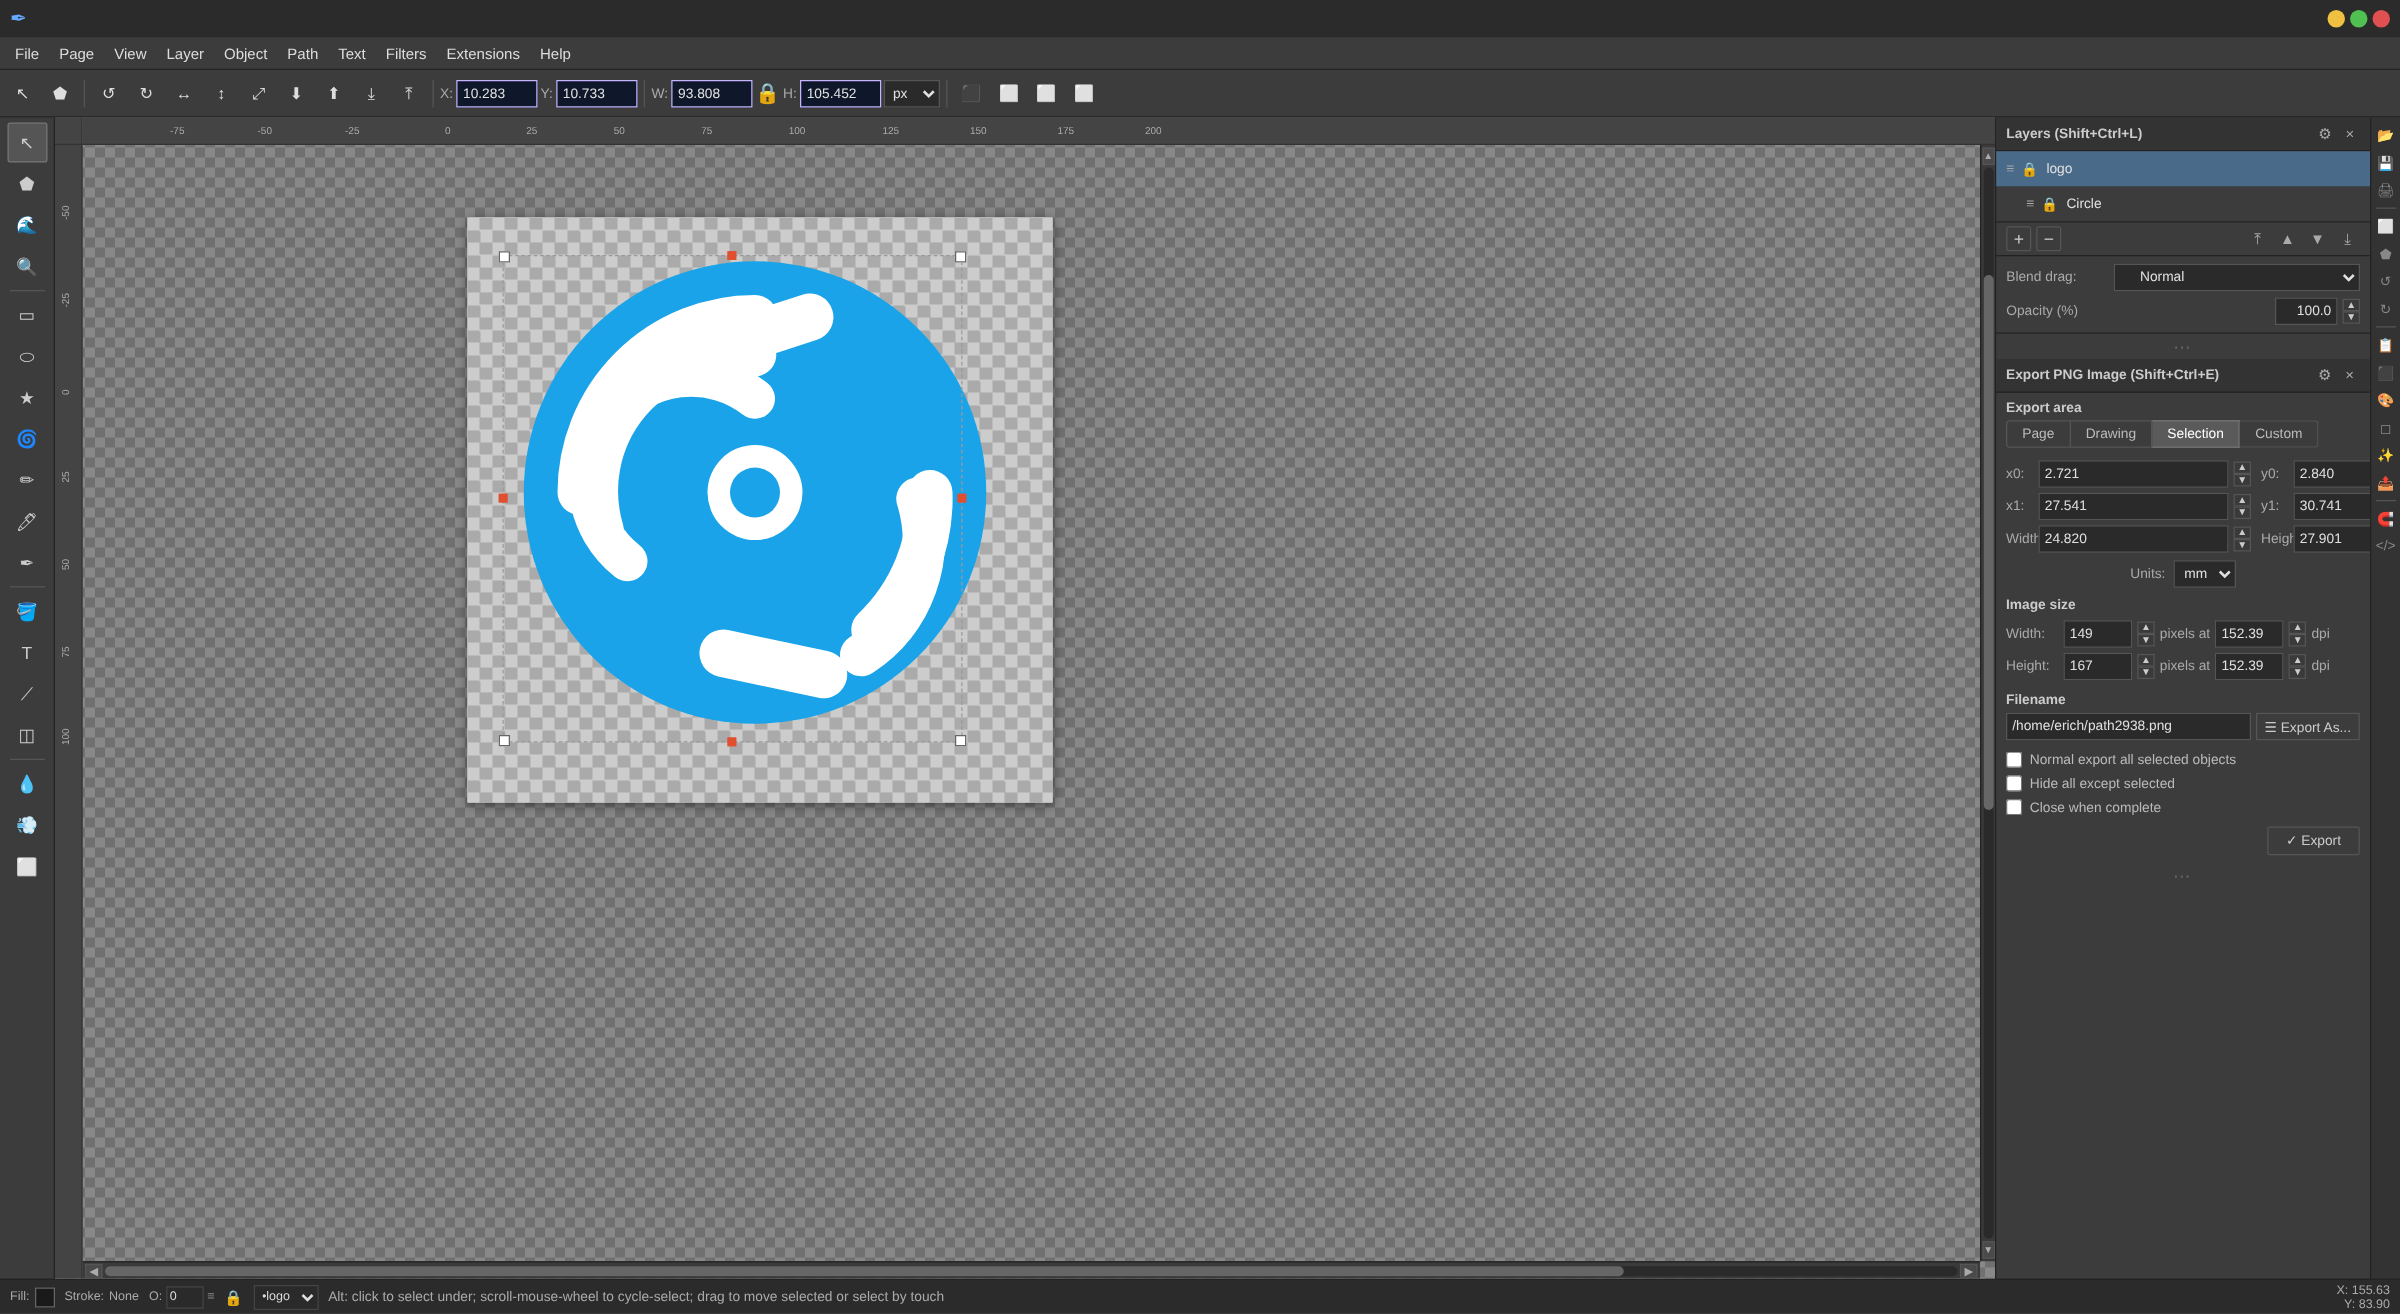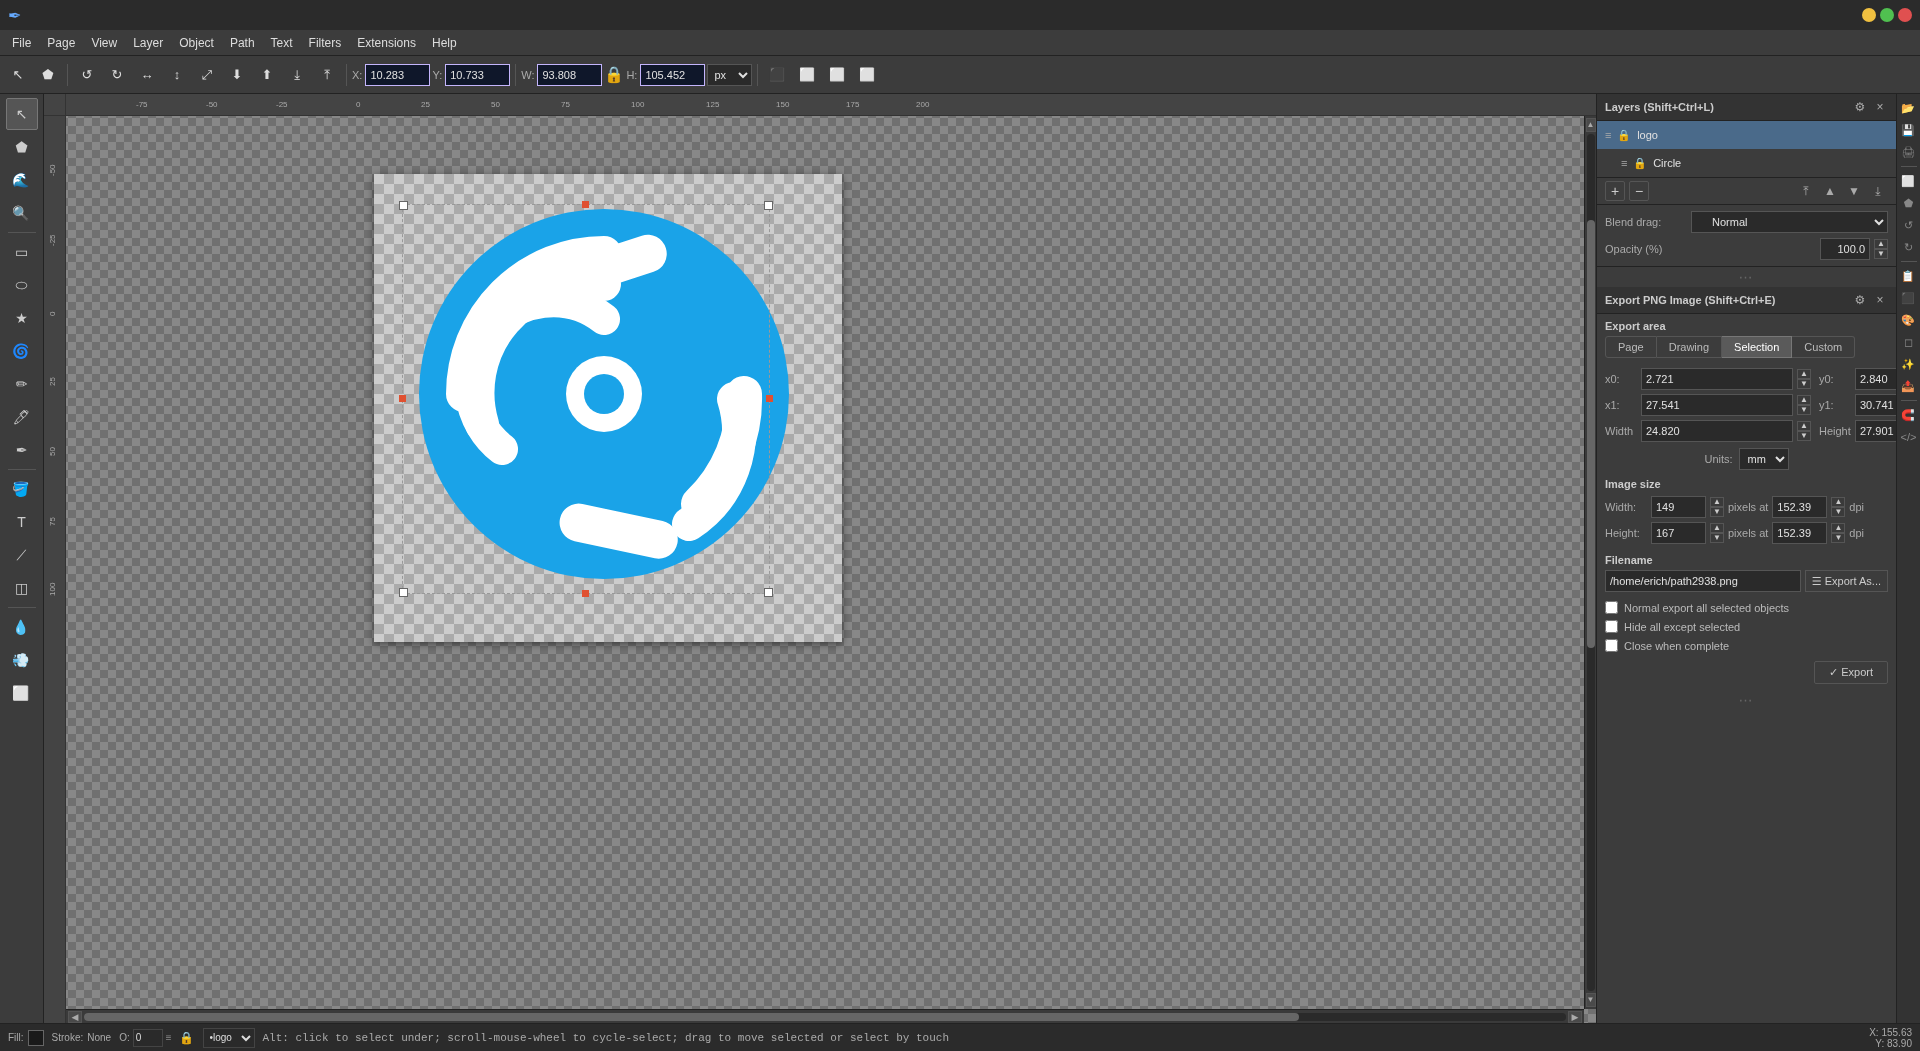--- a/index.html
+++ b/index.html
@@ -90,21 +90,21 @@
     .export-tabs { display: flex; gap: 0; padding: 0 8px 6px; }
     .export-tab { padding: 4px 12px; border: 1px solid #555; background: #3c3c3c; color: #bbb; cursor: pointer; font-size: 11px; }
     .export-tab:first-child { border-radius: 3px 0 0 3px; }
     .export-tab:last-child { border-radius: 0 3px 3px 0; }
     .export-tab.active { background: #5a5a5a; border-color: #777; color: #fff; }
     .export-tab + .export-tab { border-left: none; }
 
     .coord-grid { display: grid; grid-template-columns: 1fr 1fr; gap: 4px 8px; padding: 4px 8px 6px; }
     .coord-row { display: flex; align-items: center; gap: 4px; }
     .coord-label { font-size: 11px; color: #aaa; width: 22px; }
-    .coord-input { flex: 1; height: 22px; background: #2a2a2a; border: 1px solid #555; color: #e0e0e0; font-size: 11px; padding: 0 4px; margin-left: 10px; }
+    .coord-input { flex: 1; height: 22px; background: #2a2a2a; border: 1px solid #555; color: #e0e0e0; font-size: 11px; padding: 0 4px; }
     .coord-spinners { display: flex; flex-direction: column; }
 
     .units-row { display: flex; align-items: center; justify-content: center; padding: 0 8px 4px; gap: 6px; }
     .units-label { font-size: 11px; color: #aaa; }
     .units-select { height: 22px; background: #2a2a2a; border: 1px solid #555; color: #e0e0e0; font-size: 11px; padding: 0 4px; width: 50px; }
 
     .img-size-label { font-size: 11px; font-weight: bold; color: #ccc; padding: 4px 8px 4px; }
 
     .filename-label { font-size: 11px; font-weight: bold; color: #ccc; padding: 4px 8px 4px; }
     .filename-row { display: flex; align-items: center; gap: 4px; padding: 0 8px 6px; }
@@ -121,21 +121,21 @@
     
     #icon-strip { width: 24px; background: #333; display: flex; flex-direction: column; align-items: center; padding: 4px 0; gap: 2px; border-left: 1px solid #222; }
     .strip-btn { width: 20px; height: 20px; background: transparent; border: none; color: #888; cursor: pointer; font-size: 11px; display: flex; align-items: center; justify-content: center; }
     .strip-sep { width: 16px; height: 1px; background: #555; margin: 2px 0; }
 
     
     #statusbar { height: 28px; background: #2b2b2b; border-top: 1px solid #222; display: flex; align-items: center; padding: 0 8px; gap: 8px; font-size: 11px; color: #aaa; flex-shrink: 0; }
     .status-fill { display: flex; align-items: center; gap: 4px; justify-content: flex-end; }
     .fill-box { width: 16px; height: 16px; border: 1px solid #666; }
     .fill-box.black { background: #1a1a1a; }
-    #status-msg { flex: 1; font-size: 11px; color: #aaa; font-family: Liberation Mono, monospace; }
+    #status-msg { flex: 1; font-size: 11px; color: #aaa; }
     #status-coords { font-size: 11px; color: #aaa; text-align: right; }
   </style>
 </head>
 <body>
 
 <div id="titlebar">
   <span style="color:#6af;font-size:16px;">✒</span>
   <div class="win-controls">
     <button class="win-btn min"></button>
     <button class="win-btn max"></button>

